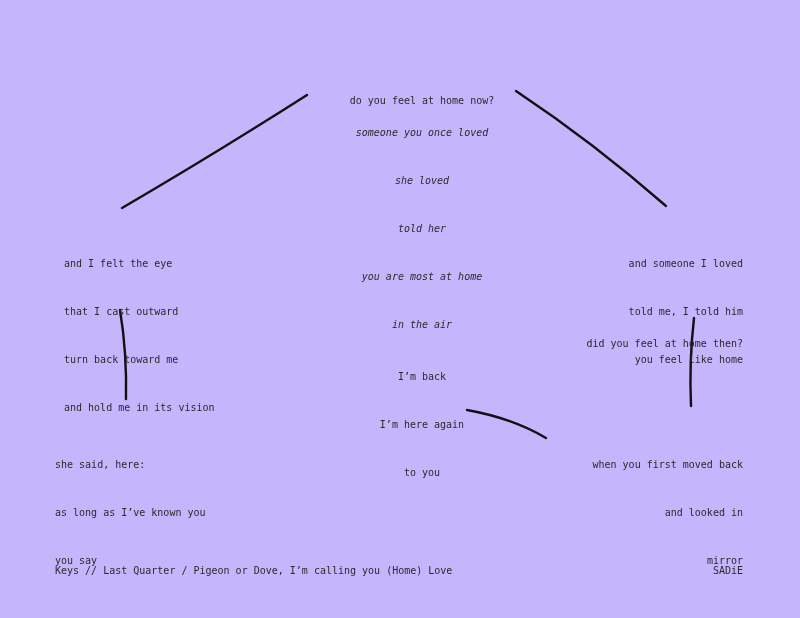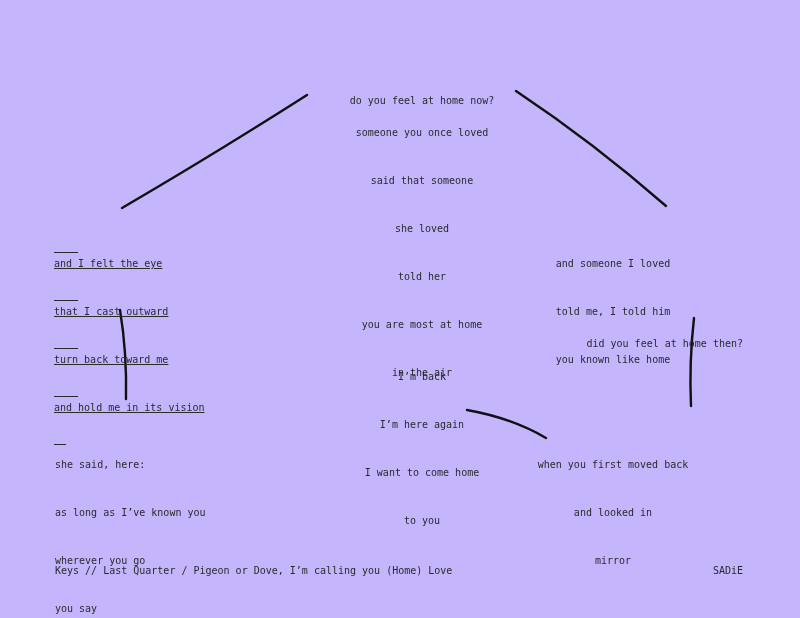--- a/index.html
+++ b/index.html
@@ -22,40 +22,40 @@
   }
   .poem-block {
     position: absolute;
     white-space: pre;
   }
   .poem-block .line {
     display: block;
     white-space: pre;
   }
   .align-left   { text-align: left; }
-  .align-right  { text-align: center; }
+  .align-right  { text-align: right; }
   .align-center { text-align: center; }
 
   
   #block-heading-top {
     left: 322px;
     top: 61px;
     width: 200px;
     text-align: center;
   }
   #block-top-center {
     left: 322px;
     top: 93px;
     width: 200px;
+    font-style: italic;
   }
   #block-left-upper {
-    left: 54px;
+    left: 64px;
     top: 224px;
     width: 260px;
-    text-decoration: underline;
   }
   #block-right-upper {
     left: 483px;
     top: 224px;
     width: 260px;
   }
   #block-heading-right {
     left: 483px;
     top: 304px;
     width: 260px;
@@ -118,55 +118,52 @@
     <path d="M 694 318 Q 689 362 691 406"></path>
     <path d="M 467 410 Q 512 418 546 438"></path>
   </svg>
 
   <div class="poem-block align-center" id="block-heading-top">
     <span class="line">do you feel at home now?</span>
   </div>
 
   <div class="poem-block align-center" id="block-top-center">
     <span class="line">someone you once loved</span>
-    <span class="line">said that someone</span>
     <span class="line">she loved</span>
     <span class="line">told her</span>
     <span class="line">you are most at home</span>
     <span class="line">in the air</span>
   </div>
 
   <div class="poem-block align-left" id="block-left-upper">
     <span class="line">and I felt the eye</span>
     <span class="line">that I cast outward</span>
     <span class="line">turn back toward me</span>
     <span class="line">and hold me in its vision</span>
   </div>
 
   <div class="poem-block align-right" id="block-right-upper">
     <span class="line">and someone I loved</span>
     <span class="line">told me, I told him</span>
-    <span class="line">you known like home</span>
+    <span class="line">you feel like home</span>
   </div>
 
   <div class="poem-block align-right" id="block-heading-right">
     <span class="line">did you feel at home then?</span>
   </div>
 
   <div class="poem-block align-center" id="block-center-lower">
     <span class="line">I’m back</span>
     <span class="line">I’m here again</span>
-    <span class="line">I want to come home</span>
     <span class="line">to you</span>
   </div>
 
   <div class="poem-block align-left" id="block-left-lower">
     <span class="line">she said, here:</span>
     <span class="line">as long as I’ve known you</span>
-    <span class="line">wherever you go</span>
     <span class="line">you say</span>
     
     
   </div>
 
   <div class="poem-block align-right" id="block-right-lower">
     <span class="line">when you first moved back</span>
     <span class="line">and looked in</span>
     <span class="line">mirror</span>
     

